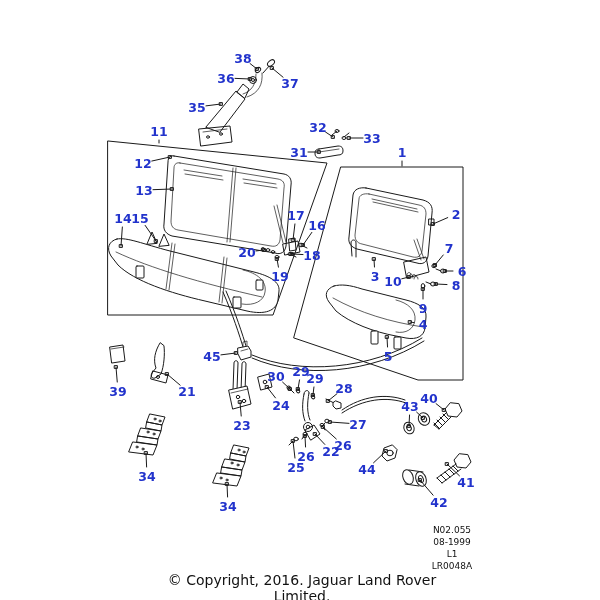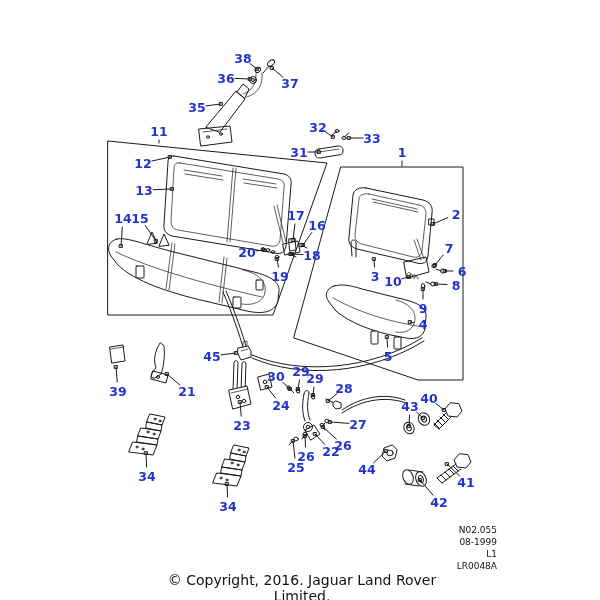--- a/index.html
+++ b/index.html
@@ -6,21 +6,21 @@
   html,body { margin:0; padding:0; background:#fff; }
   .page { position:relative; width:600px; height:600px; background:#fff; overflow:hidden;
           font-family:"DejaVu Sans", sans-serif; }
   svg { position:absolute; left:0; top:0; }
   .art path, .art polygon, .art line, .art rect, .art ellipse, .art circle, .art polyline {
       stroke:var(--line); fill:none; stroke-width:1; stroke-linecap:round; stroke-linejoin:round; }
   .art .wfill { fill:#fff; }
   .art .thin { stroke-width:.7; }
   .lbl { font-family:"DejaVu Sans", sans-serif; font-weight:bold; font-size:12.5px;
          fill:var(--labelc); text-anchor:middle; dominant-baseline:central; }
-  .doc-info { position:absolute; left:407px; top:524px; width:90px; text-align:right;
+  .doc-info { position:absolute; left:407px; top:524px; width:90px; text-align:center;
               font-size:9px; line-height:12px; color:#111; }
   .copyright { position:absolute; left:152px; top:572px; width:300px; text-align:center;
                font-size:14px; color:#111; }
 </style>
 </head>
 <body>
 
 <div class="page">
 
   <svg class="art" width="600" height="600" viewBox="0 0 600 600">

